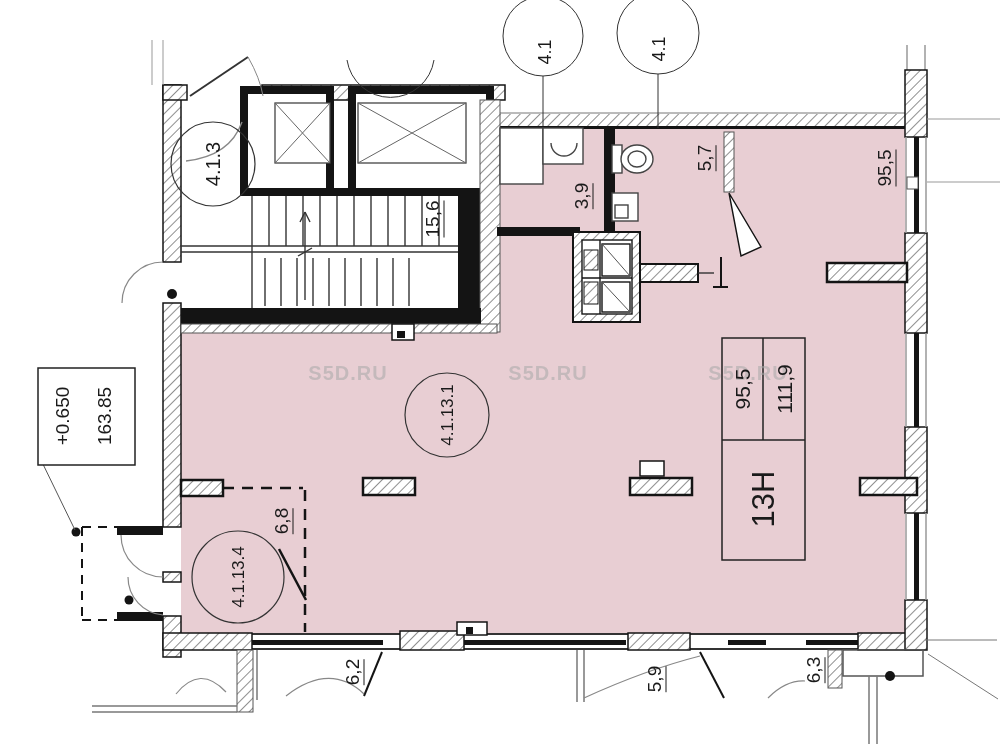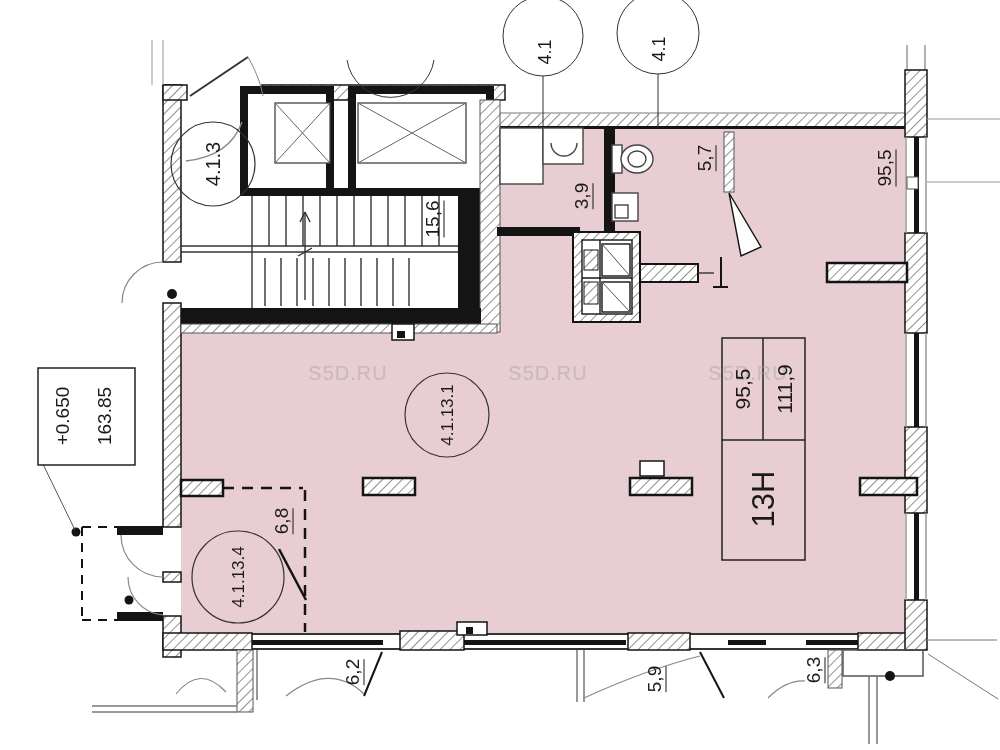--- a/index.html
+++ b/index.html
@@ -3,21 +3,21 @@
 <meta charset="utf-8">
 <style>
   html,body{margin:0;padding:0;background:#ffffff;}
   #plan{position:relative;width:1000px;height:750px;background:#ffffff;overflow:hidden;
         font-family:"Liberation Sans",sans-serif;}
   #plan svg{position:absolute;left:0;top:0;}
   .lbl{position:absolute;color:#1a1a1a;white-space:nowrap;line-height:1;
        transform:translate(-50%,-50%) rotate(-90deg);transform-origin:center;
        font-family:"Liberation Sans",sans-serif;}
   .u{border-bottom:1.6px solid #1a1a1a;padding-bottom:1px;}
-  .wm{position:absolute;color:#a8a8a8;opacity:.55;font-weight:normal;letter-spacing:1px;
+  .wm{position:absolute;color:#a8a8a8;opacity:.55;font-weight:bold;letter-spacing:1px;
       font-size:20px;transform:translate(-50%,-50%);white-space:nowrap;}
   .f17{font-size:17px;} .f18{font-size:18px;} .f19{font-size:19px;}
   .f20{font-size:20px;} .f21{font-size:21px;} .f31{font-size:31px;}
 </style>
 </head>
 <body>
 
 <div id="plan">
 
 <svg width="1000" height="750" viewBox="0 0 1000 750">

